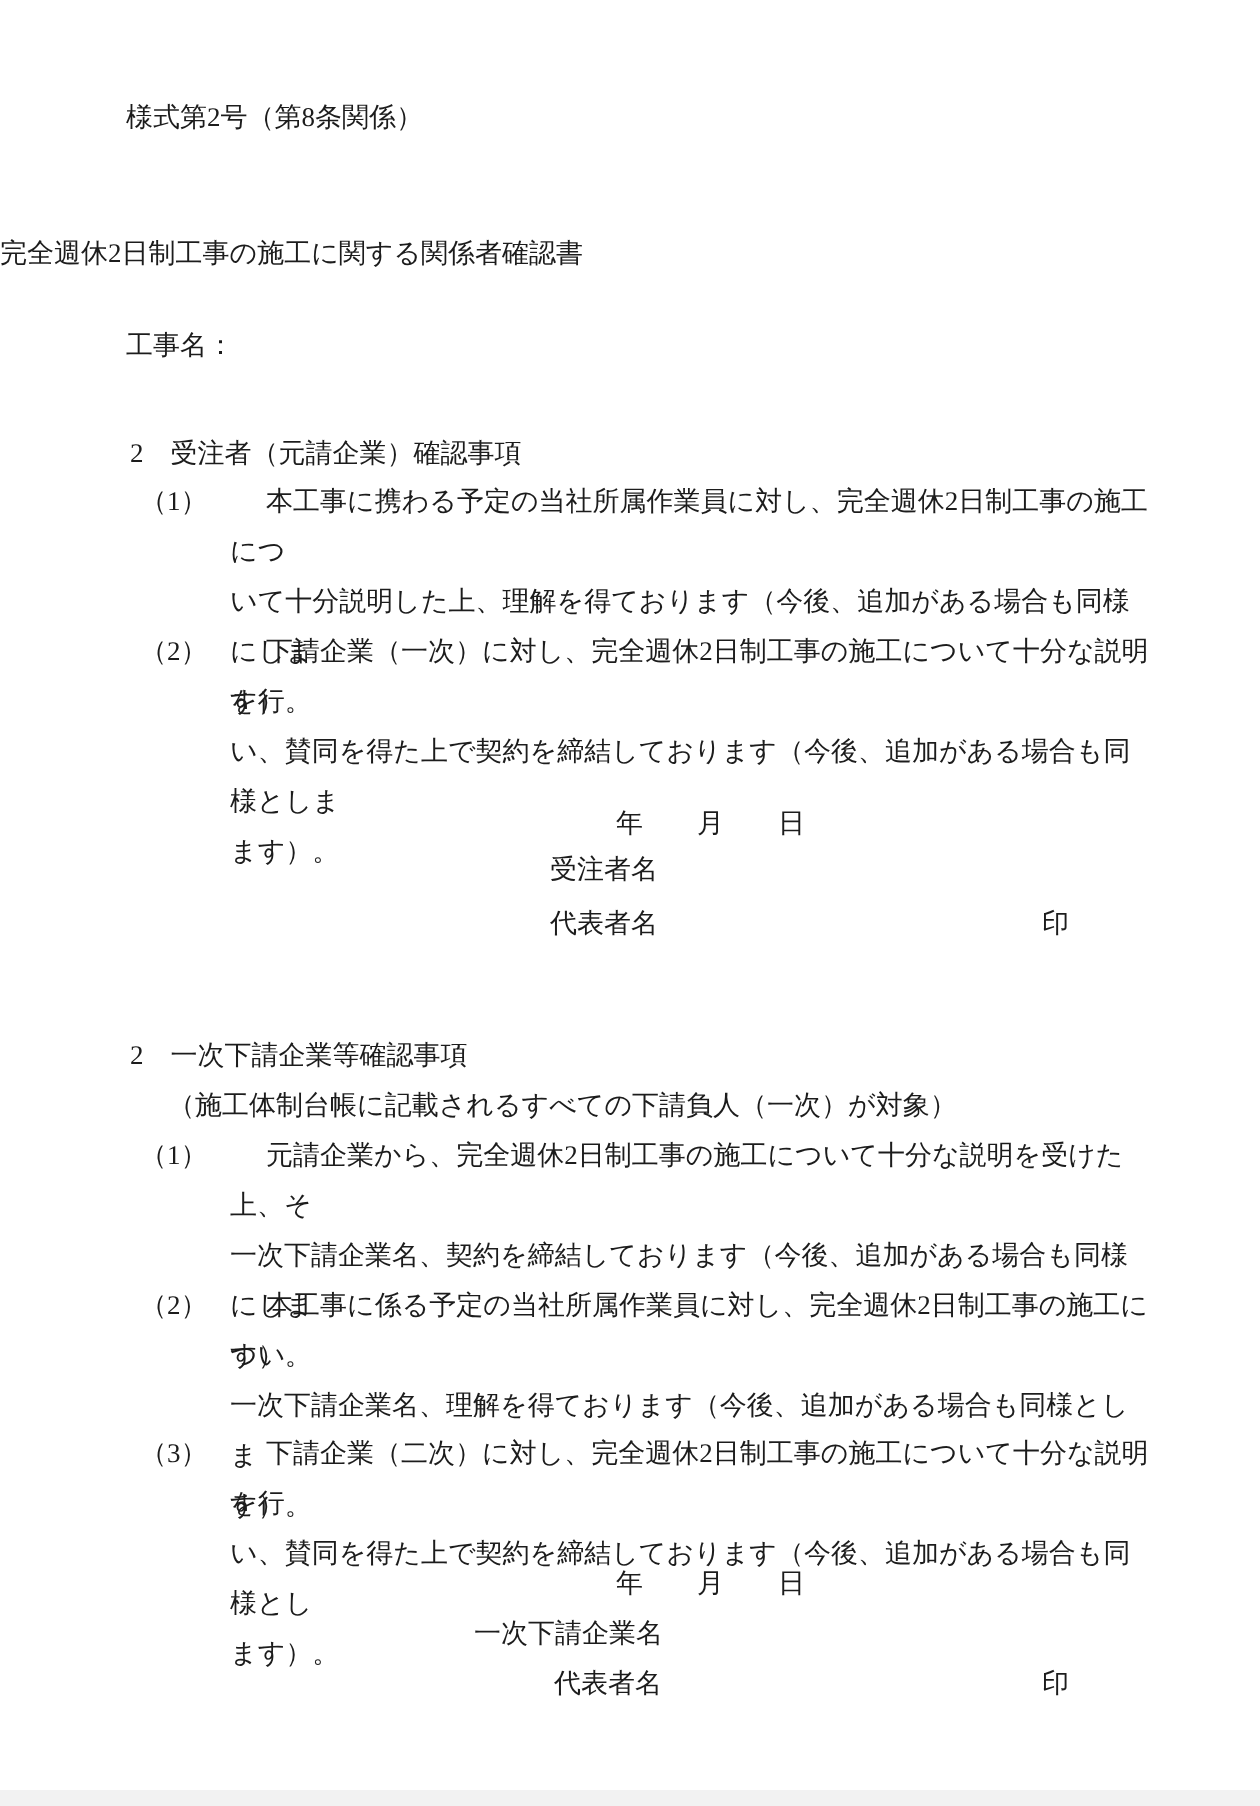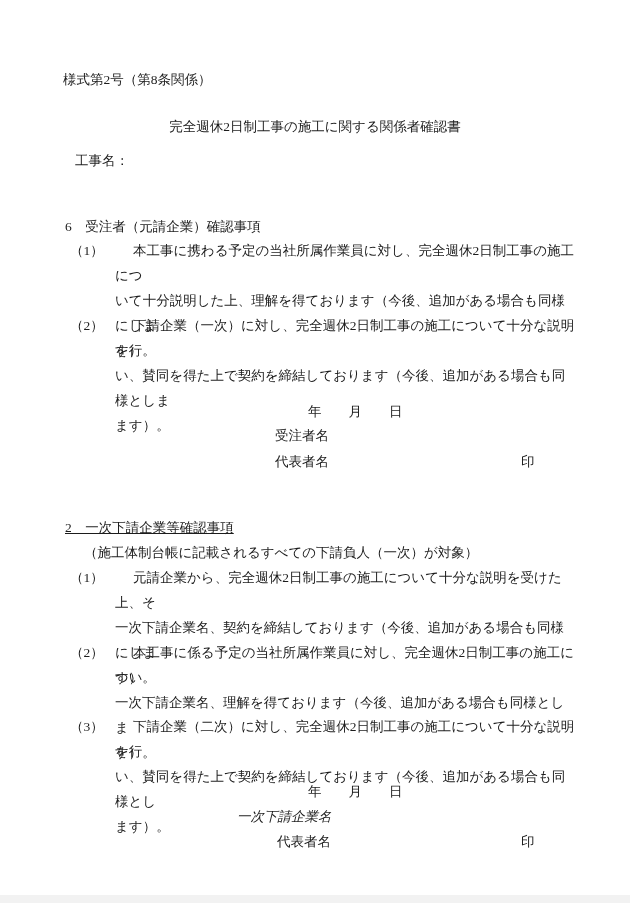--- a/index.html
+++ b/index.html
@@ -22,21 +22,20 @@
   .line {
     position: absolute;
     left: 63px;
     white-space: pre;
   }
   .doc-title {
     position: absolute;
     top: 114px;
     left: 0;
     width: 100%;
-    text-align: center;
     white-space: pre;
   }
   .heading {
     position: absolute;
     left: 65px;
     white-space: pre;
   }
   .subnote {
     position: absolute;
     left: 84px;
@@ -79,26 +78,26 @@
     width: 100%;
     height: 8px;
     background: #f2f2f2;
   }
 </style>
 </head>
 <body>
 
 <div class="page">
 
-  <div class="line" style="top:46px;margin-top:21px;">様式第2号（第8条関係）</div>
+  <div class="line" style="top:46px;">様式第2号（第8条関係）</div>
   <div class="doc-title">完全週休2日制工事の施工に関する関係者確認書</div>
-  <div class="line" style="top:148px;margin-left:12px;">工事名：</div>
+  <div class="line" style="top:160px;">工事名：</div>
 
   <div>
-    <div class="heading" style="top:214px;">6　受注者（元請企業）確認事項</div>
+    <div class="heading" style="top:214px;">2　受注者（元請企業）確認事項</div>
 
     <div class="item" style="top:238px;">
       <span class="item-num">（1）</span>
       <span class="item-text">本工事に携わる予定の当社所属作業員に対し、完全週休2日制工事の施工につ
 いて十分説明した上、理解を得ております（今後、追加がある場合も同様にしま
 す）。</span>
     </div>
 
     <div class="item" style="top:313px;">
       <span class="item-num">（2）</span>
@@ -109,21 +108,21 @@
 
     <div>
       <div class="sig-date" style="top:399px;">年　　月　　日</div>
       <div class="sig-label" style="top:424px;left:275px;font-family:Liberation Mono, monospace;">受注者名</div>
       <div class="sig-label" style="top:449px;left:275px;">代表者名</div>
       <div class="seal" style="top:449px;">印</div>
     </div>
   </div>
 
   <div>
-    <div class="heading" style="top:515px;text-decoration:underline;">2　一次下請企業等確認事項</div>
+    <div class="heading" style="top:515px;">2　一次下請企業等確認事項</div>
     <div class="subnote" style="top:540px;">（施工体制台帳に記載されるすべての下請負人（一次）が対象）</div>
 
     <div class="item" style="top:565px;">
       <span class="item-num">（1）</span>
       <span class="item-text">元請企業から、完全週休2日制工事の施工について十分な説明を受けた上、そ
 一次下請企業名、契約を締結しております（今後、追加がある場合も同様にしま
 す）。</span>
     </div>
 
     <div class="item" style="top:640px;">
@@ -135,20 +134,20 @@
 
     <div class="item" style="top:714px;">
       <span class="item-num">（3）</span>
       <span class="item-text">下請企業（二次）に対し、完全週休2日制工事の施工について十分な説明を行
 い、賛同を得た上で契約を締結しております（今後、追加がある場合も同様とし
 ます）。</span>
     </div>
 
     <div>
       <div class="sig-date" style="top:779px;">年　　月　　日</div>
-      <div class="sig-label" style="top:804px;left:237px;font-style:italic;">一次下請企業名</div>
+      <div class="sig-label" style="top:804px;left:237px;">一次下請企業名</div>
       <div class="sig-label" style="top:829px;left:277px;">代表者名</div>
       <div class="seal" style="top:829px;">印</div>
     </div>
   </div>
 
   <div class="page-bottom-edge"></div>
 </div>
 
 </body></html>

